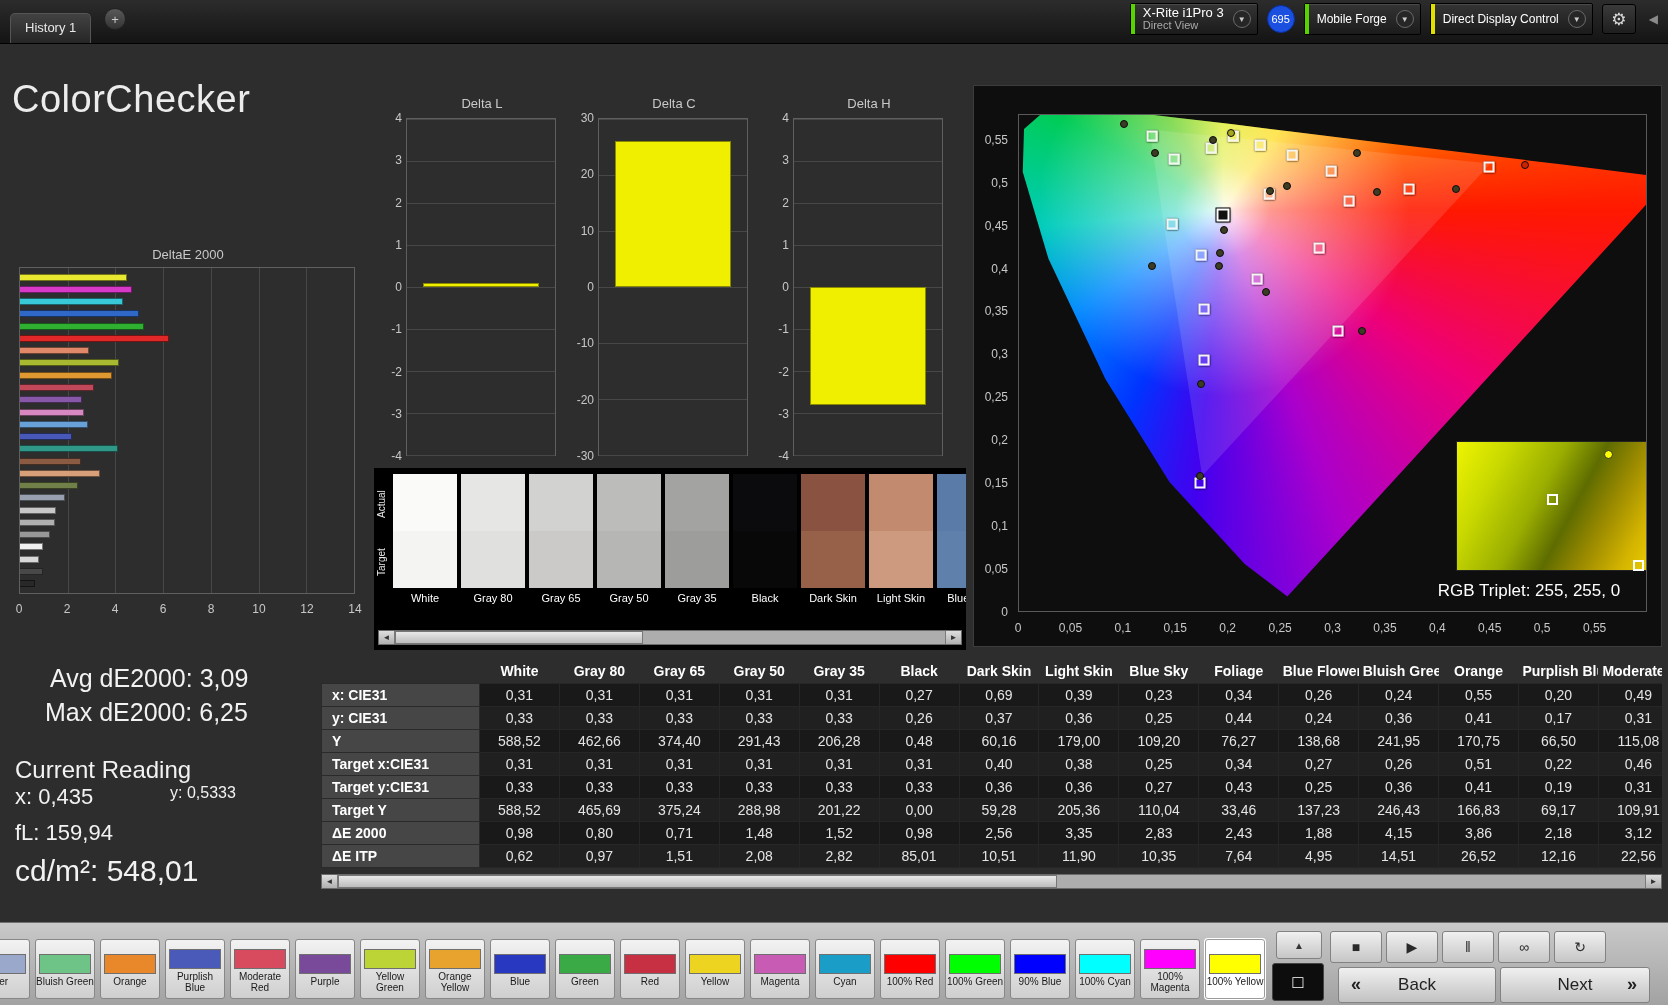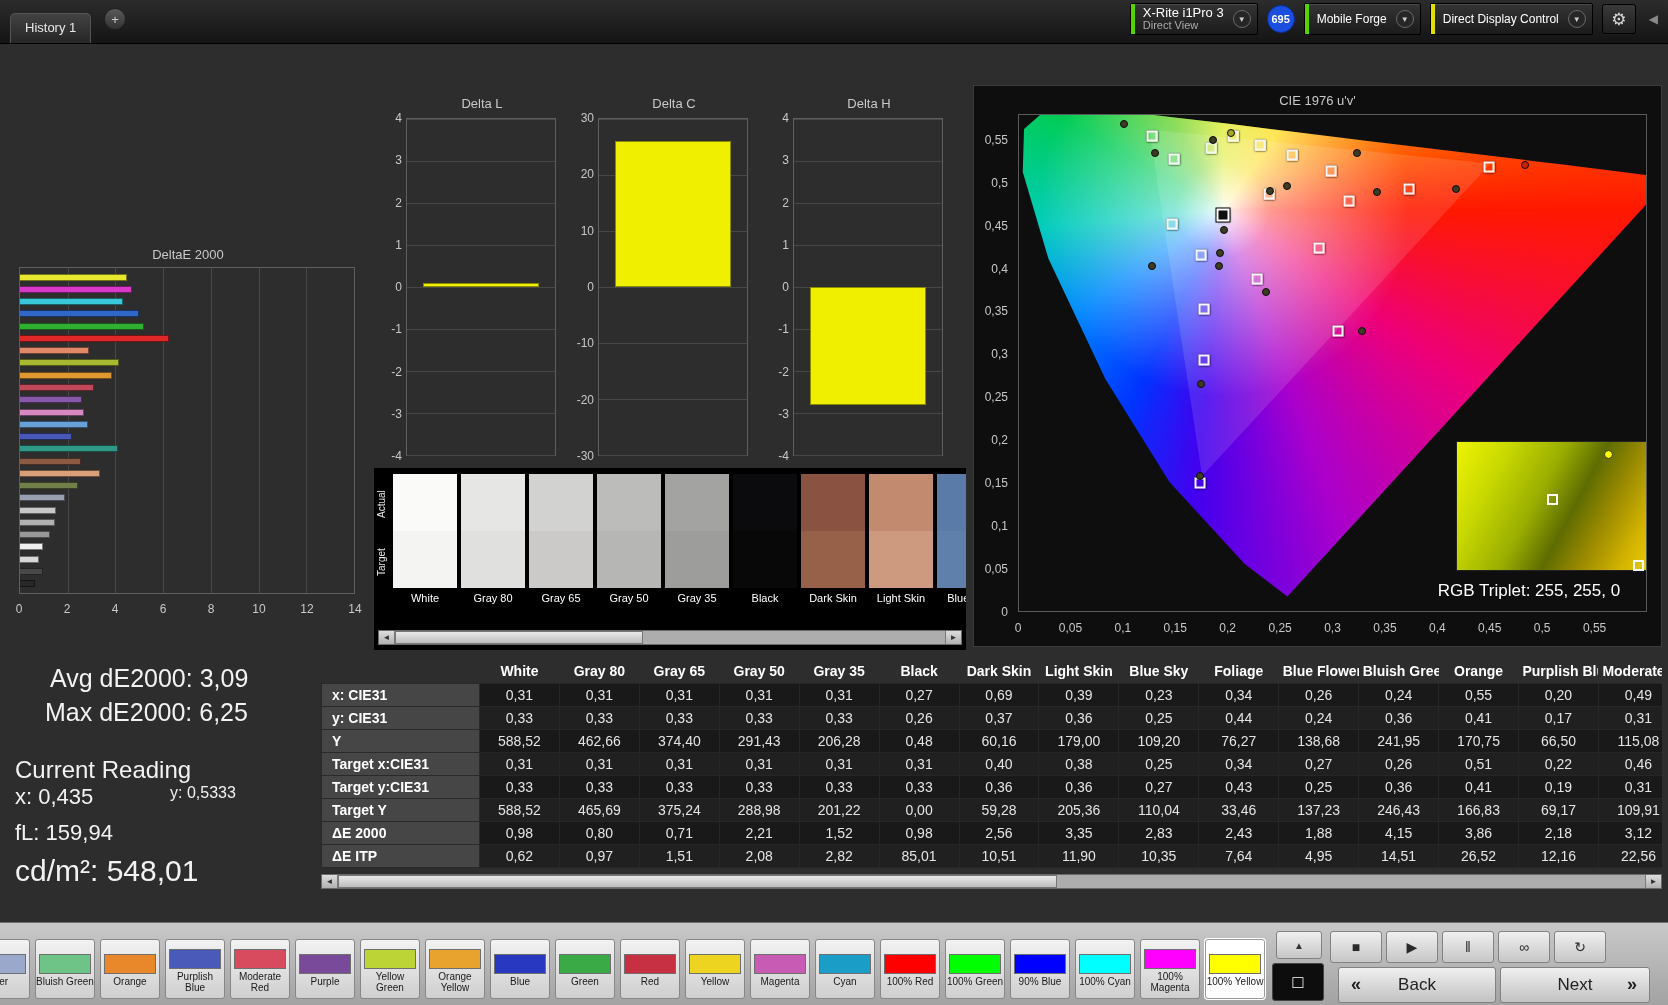--- a/index.html
+++ b/index.html
@@ -11,21 +11,21 @@
 .tab{position:absolute;left:10px;bottom:0;height:30px;line-height:28px;padding:0 14px;font-size:13px;color:#e8e8e8;background:linear-gradient(#424242,#262626);border:1px solid #555;border-bottom:none;border-radius:5px 5px 0 0}
 .addtab{position:absolute;left:104px;top:8px;width:22px;height:22px;border-radius:50%;background:linear-gradient(#5a5a5a,#333);border:1px solid #222;color:#ccc;font-size:13px;line-height:1;cursor:pointer}
 .tb-right{position:absolute;right:6px;top:3px;height:32px;display:flex;align-items:center;gap:9px}
 .tb-block{position:relative;height:32px;display:flex;align-items:center;background:linear-gradient(#343434,#1b1b1b);border:1px solid #000;border-radius:2px;padding:0 6px 0 0;box-shadow:inset 0 1px 0 #4a4a4a}
 .accent{width:4px;height:100%;margin-right:8px}
 .tb-2line{display:flex;flex-direction:column;justify-content:center;line-height:13px}
 .tb-2line .l1{font-size:13px;color:#fff;white-space:nowrap}
 .tb-2line .l2{font-size:11px;color:#aaa;white-space:nowrap}
 .tb-label{font-size:12px;color:#fff;white-space:nowrap}
 .dd{width:18px;height:18px;margin-left:9px;border-radius:50%;background:#262626;border:1px solid #6a6a6a;color:#ccc;font-size:8px;display:flex;align-items:center;justify-content:center;cursor:pointer}
-.badge{width:28px;height:28px;border-radius:50%;color:#fff;font-size:11px;font-weight:bold;display:flex;align-items:center;justify-content:center;border:1px solid #0a2fa0}
+.badge{width:28px;height:28px;border-radius:50%;color:#fff;font-size:11px;font-weight:normal;display:flex;align-items:center;justify-content:center;border:1px solid #0a2fa0}
 .gear{width:34px;height:30px;background:linear-gradient(#3a3a3a,#1e1e1e);border:1px solid #000;border-radius:3px;color:#d8d8d8;font-size:17px;cursor:pointer}
 .collapse{color:#8a8a8a;font-size:12px;padding:0 4px;cursor:pointer}
 
 #page-title{position:absolute;left:12px;top:78px;font-size:38px;font-weight:normal;color:#ececec;letter-spacing:.5px}
 
 
 .chart-title{position:absolute;top:0;left:0;right:0;text-align:center;font-size:13px;color:#c8c8c8}
 .vgrid{position:absolute;top:0;bottom:0;width:1px;background:#474747}
 .hgrid{position:absolute;left:0;right:0;height:1px;background:#474747}
 
@@ -159,20 +159,21 @@
       <div class="tb-block">
         <span class="accent" style="background: rgb(224, 224, 0);"></span>
         <span class="tb-label">Direct Display Control</span>
         <span class="dd">▼</span>
       </div>
       <button class="gear">⚙</button>
       <span class="collapse">◀</span>
     </div>
   </header>
 
+  <h1 id="page-title">ColorChecker</h1>
 
   <section id="deltae-chart">
     <div class="chart-title">DeltaE 2000</div>
     <div class="plot" id="de-plot" style="position:absolute;left:0;right:2px;top:20px;bottom:28px;border:1px solid #5f5f5f">
         <div class="vgrid" style="left: 14.2857%;"></div>
         <div class="vgrid" style="left: 28.5714%;"></div>
         <div class="vgrid" style="left: 42.8571%;"></div>
         <div class="vgrid" style="left: 57.1429%;"></div>
         <div class="vgrid" style="left: 71.4286%;"></div>
         <div class="vgrid" style="left: 85.7143%;"></div>
@@ -397,21 +398,20 @@
   </section>
   <div class="scrollbar" id="swatch-scroll">
     <span class="sb-btn">◄</span>
     <span class="sb-track">
         <span class="sb-thumb" style="left:0;width:45%"></span>
       </span>
     <span class="sb-btn">►</span>
   </div>
 
   <section id="cie-panel">
-    <div class="chart-title">CIE 1976 u'v'</div>
     <div id="cie-ylabels">
         <span class="cylab" style="top: 100%;">0</span>
         <span class="cylab" style="top: 91.3793%;">0,05</span>
         <span class="cylab" style="top: 82.7586%;">0,1</span>
         <span class="cylab" style="top: 74.1379%;">0,15</span>
         <span class="cylab" style="top: 65.5172%;">0,2</span>
         <span class="cylab" style="top: 56.8966%;">0,25</span>
         <span class="cylab" style="top: 48.2759%;">0,3</span>
         <span class="cylab" style="top: 39.6552%;">0,35</span>
         <span class="cylab" style="top: 31.0345%;">0,4</span>
@@ -623,21 +623,21 @@
             <td>246,43</td>
             <td>166,83</td>
             <td>69,17</td>
             <td>109,91</td>
           </tr>
           <tr>
             <th class="lbl">ΔE 2000</th>
             <td>0,98</td>
             <td>0,80</td>
             <td>0,71</td>
-            <td>2,21</td>
+            <td>1,48</td>
             <td>1,52</td>
             <td>0,98</td>
             <td>2,56</td>
             <td>3,35</td>
             <td>2,83</td>
             <td>2,43</td>
             <td>1,88</td>
             <td>4,15</td>
             <td>3,86</td>
             <td>2,18</td>

